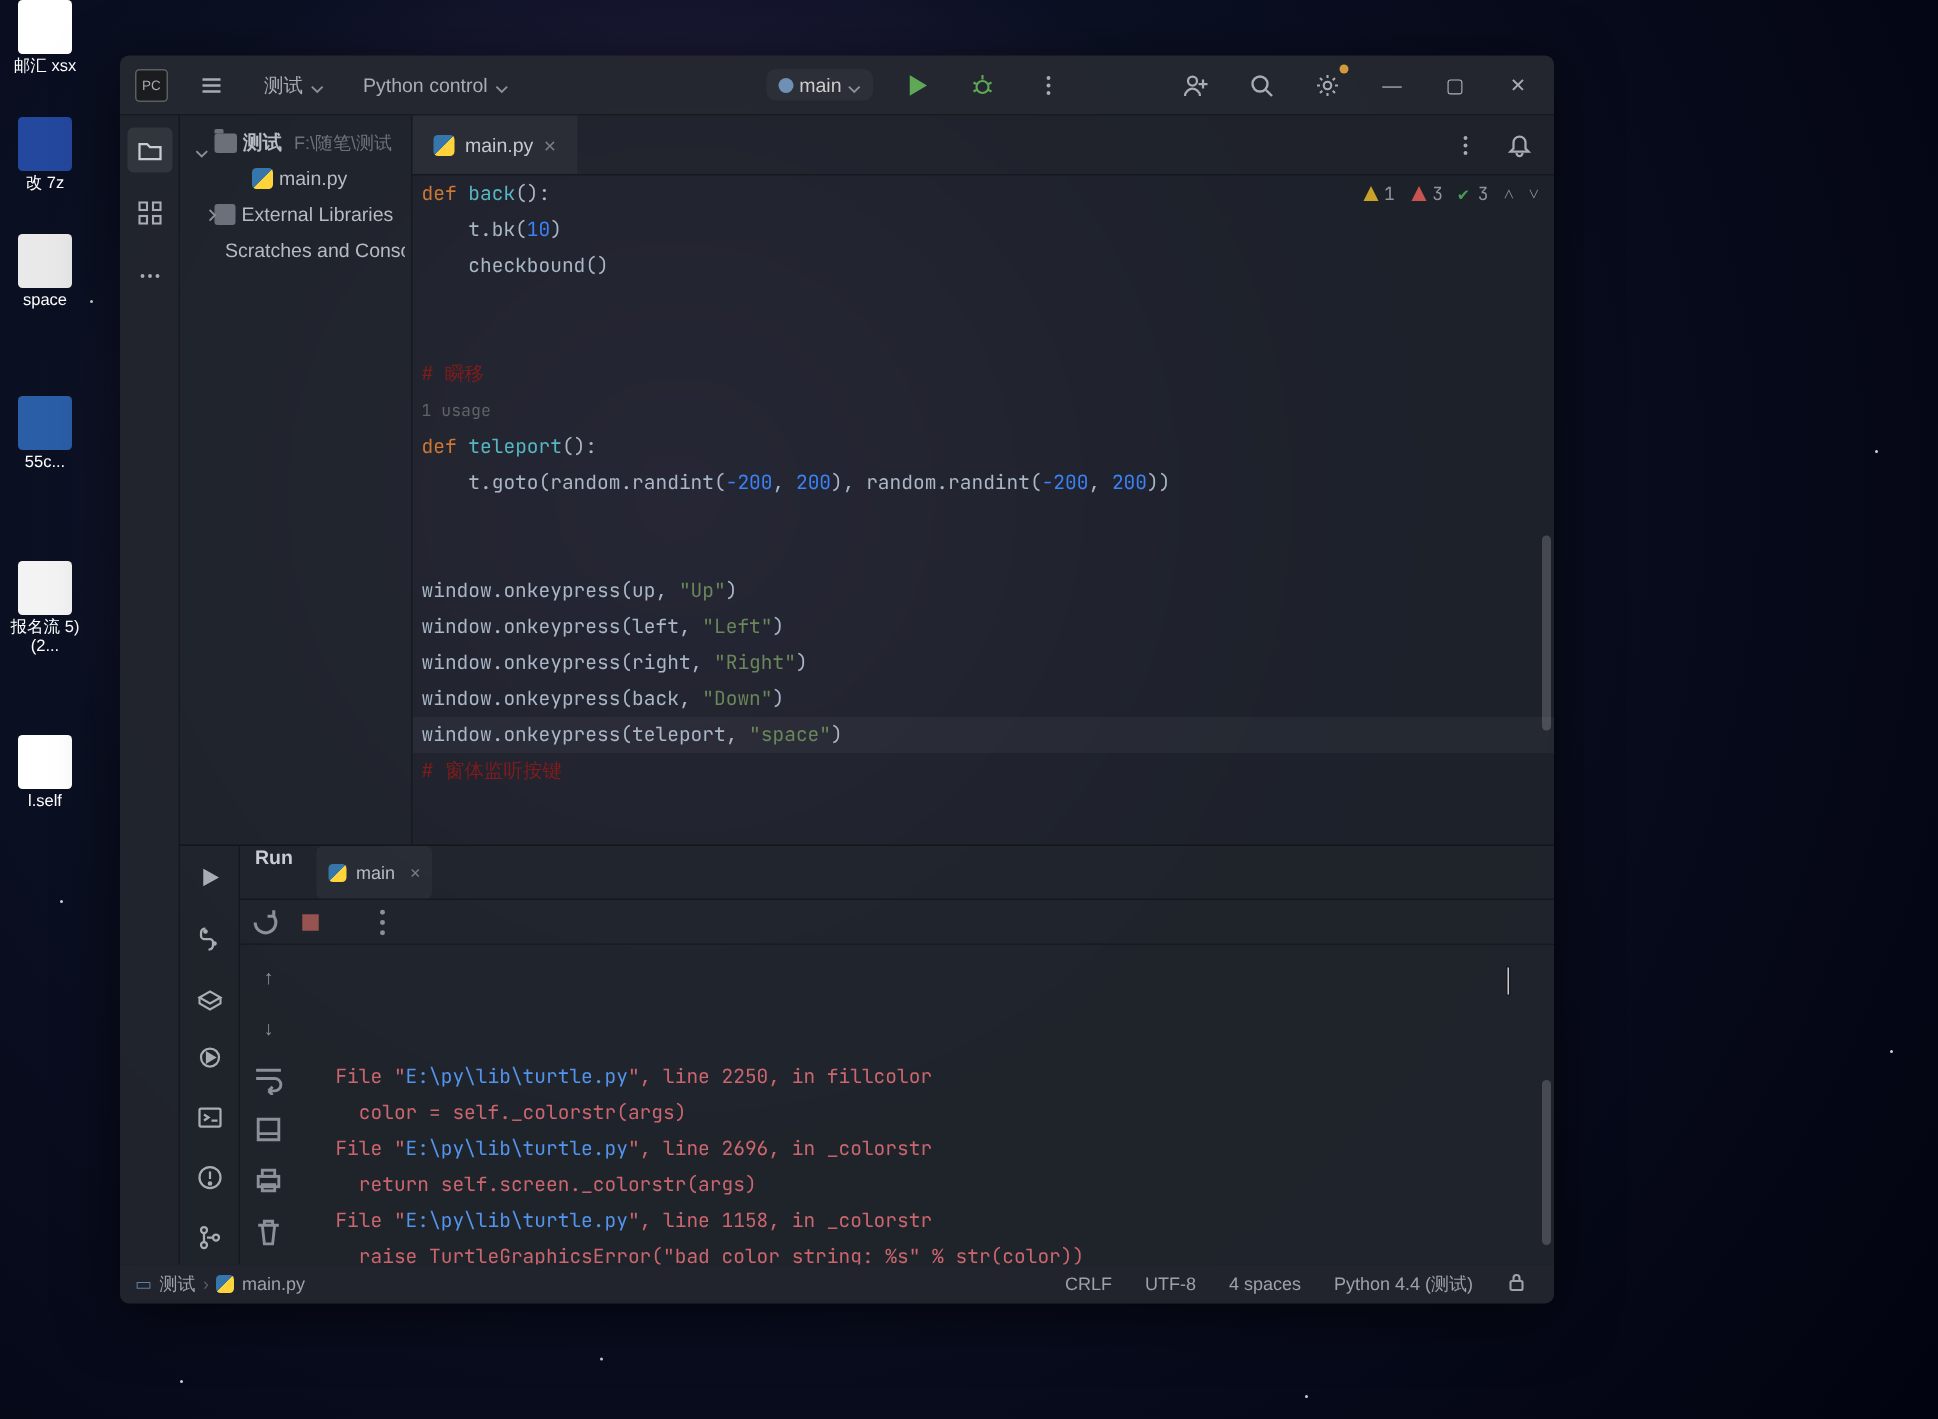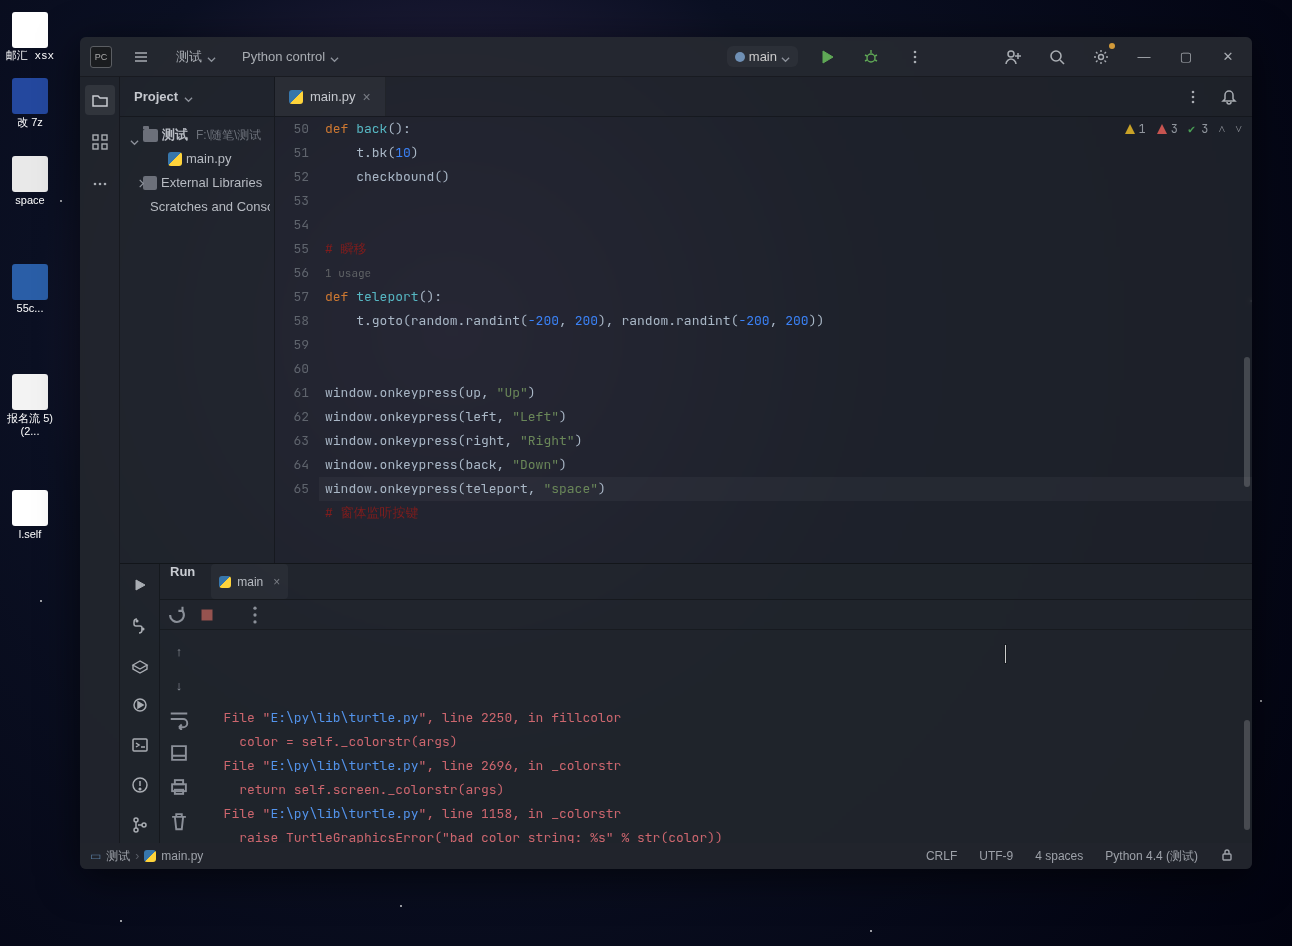--- a/index.html
+++ b/index.html
@@ -12,21 +12,21 @@
   .star { position:absolute; width:2px; height:2px; background:#fff; opacity:.8; border-radius:50%; pointer-events:none; }
 
   
   .desk-icon { position:absolute; left:0; width:60px; text-align:center; color:#fff; font-size:11px; }
   .desk-icon-body { width:36px; height:36px; margin:0 auto 2px; border-radius:3px; }
   .desk-icon {top:var(--t)}
   .desk-icon span{display:block;word-break:break-all;line-height:1.2}
 
   
   .ide {
-    position:absolute; left:80px; top:37px; width:1172px; height:832px;
+    position:absolute; left:80px; top:37px; width:956px; height:832px;
     background:rgba(34,38,45,0.82);
     border-radius:6px; box-shadow:0 8px 40px rgba(0,0,0,.6);
     display:flex; flex-direction:column; overflow:hidden;
     backdrop-filter:blur(2px);
   }
   .titlebar { height:40px; display:flex; align-items:center; padding:0 10px; gap:14px; background:rgba(40,44,52,.6); border-bottom:1px solid rgba(0,0,0,.3);}
   .logo {width:22px;height:22px;background:#1a1c1f;border:1px solid #5b5e63;font-size:9px;color:#aaa;display:flex;align-items:center;justify-content:center;border-radius:3px}
   .hambrg svg,.icn svg{width:18px;height:18px;display:block}
   .tb-item{color:#a9adb3;display:flex;align-items:center;gap:5px;cursor:pointer;padding:4px 6px;border-radius:4px}
   .chev{width:9px;height:9px;display:inline-block}
@@ -115,21 +115,21 @@
 
 <div class="star" style="left:120px;top:920px"></div>
 <div class="star" style="left:400px;top:905px"></div>
 <div class="star" style="left:870px;top:930px"></div>
 <div class="star" style="left:1250px;top:300px"></div>
 <div class="star" style="left:1260px;top:700px"></div>
 <div class="star" style="left:60px;top:200px"></div>
 <div class="star" style="left:40px;top:600px"></div>
 
 <div id="desk">
-    <div class="desk-icon" style="top: 12px; font-family: Liberation Mono, monospace;">
+    <div class="desk-icon" style="top: 0px;">
       <div class="desk-icon-body" style="background: rgb(255, 255, 255);"></div>
       <span>邮汇
 xsx</span>
     </div>
     <div class="desk-icon" style="top: 78px;">
       <div class="desk-icon-body" style="background: rgb(36, 72, 158);"></div>
       <span>改
 7z</span>
     </div>
     <div class="desk-icon" style="top: 156px;">
@@ -254,26 +254,20 @@
             <circle cx="14" cy="9" r="1.3"></circle>
           </svg>
       </div>
       <div style="flex:1"></div>
     </div>
 
     <div style="flex:1;display:flex;flex-direction:column;min-width:0">
       <div style="flex:1;display:flex;min-height:0">
 
         <div class="proj-explorer">
-          <div class="proj-header">
-            <span>Project</span>
-            <span class="chev"><svg viewBox="0 0 10 10">
-                  <path d="M1 3l4 4 4-4" stroke="#8b9099" fill="none" stroke-width="1.4"></path>
-                </svg></span>
-          </div>
           <div class="proj-tree">
             <div class="tree-row">
               <span class="chev"><svg viewBox="0 0 10 10">
                     <path d="M1 3l4 4 4-4" stroke="#8b9099" fill="none" stroke-width="1.4"></path>
                   </svg></span>
               <span class="folder-icn"></span>
               <span style="font-weight:600">测试</span>
               <span class="path-dim">F:\随笔\测试</span>
             </div>
             <div class="tree-row lvl2">
@@ -328,39 +322,20 @@
               <span class="warn-chip">
                   <svg class="tri-warn tri-red" viewBox="0 0 12 12">
                     <path d="M6 1l5 10H1z"></path>
                   </svg>
                   <span>3</span>
                 </span>
               <span class="warn-chip tick-green">✔︎<span style="margin-left:3px;color:#8f949c">3</span></span>
               <span style="color:#8f949c">˄</span>
               <span style="color:#8f949c">˅</span>
             </div>
-            <div class="gutter" id="gutter">
-                <div>50</div>
-                <div>51</div>
-                <div>52</div>
-                <div>53</div>
-                <div>54</div>
-                <div>55</div>
-                <div></div>
-                <div>56</div>
-                <div>57</div>
-                <div>58</div>
-                <div>59</div>
-                <div>60</div>
-                <div>61</div>
-                <div>62</div>
-                <div>63</div>
-                <div>64</div>
-                <div>65</div>
-              </div>
             <div class="code" id="code"><div class="code-line"><span class="k">def</span> <span class="fn">back</span><span class="punct">():</span></div><div class="code-line">    t.bk(<span class="n">10</span>)</div><div class="code-line">    checkbound()</div><div class="code-line">&nbsp;</div><div class="code-line">&nbsp;</div><div class="code-line"><span class="c"># 瞬移</span></div><div class="code-line"><span class="us">1 usage</span></div><div class="code-line"><span class="k">def</span> <span class="fn">teleport</span><span class="punct">():</span></div><div class="code-line">    t.goto(random.randint(<span class="n">-200</span>, <span class="n">200</span>), random.randint(<span class="n">-200</span>, <span class="n">200</span>))</div><div class="code-line">&nbsp;</div><div class="code-line">&nbsp;</div><div class="code-line">window.onkeypress(up, <span class="s">"Up"</span>)</div><div class="code-line">window.onkeypress(left, <span class="s">"Left"</span>)</div><div class="code-line">window.onkeypress(right, <span class="s">"Right"</span>)</div><div class="code-line">window.onkeypress(back, <span class="s">"Down"</span>)</div><div class="code-line hl-line">window.onkeypress(teleport, <span class="s">"space"</span>)</div><div class="code-line"><span class="c"># 窗体监听按键</span></div></div>
             <div class="editor-scroll">
               <div class="thumb" style="top:240px;height:130px"></div>
             </div>
           </div>
         </div>
       </div>
 
       <div class="runtw">
         <div class="run-leftrail">
@@ -479,21 +454,21 @@
   <div class="statusbar">
     <span class="crumb">
       <span style="color:#5b7ea3">▭</span>
       <span>测试</span>
       <span class="sep">›</span>
       <span class="py-icn" style="width:12px;height:12px"></span>
       <span>main.py</span>
     </span>
     <span class="sb-spacer"></span>
     <span class="sb-item">CRLF</span>
-    <span class="sb-item">UTF-9</span>
+    <span class="sb-item">UTF-8</span>
     <span class="sb-item">4 spaces</span>
     <span class="sb-item">Python 4.4 (测试)</span>
     <span class="sb-item"><svg viewBox="0 0 14 14" width="14" height="14" stroke="#9da1a9" fill="none" stroke-width="1.4">
           <rect x="3" y="6" width="8" height="6" rx="1"></rect>
           <path d="M5 6V4a2 2 0 014 0v2"></path>
         </svg></span>
   </div>
 </div>
 
 <div class="cursor-beam"></div>

